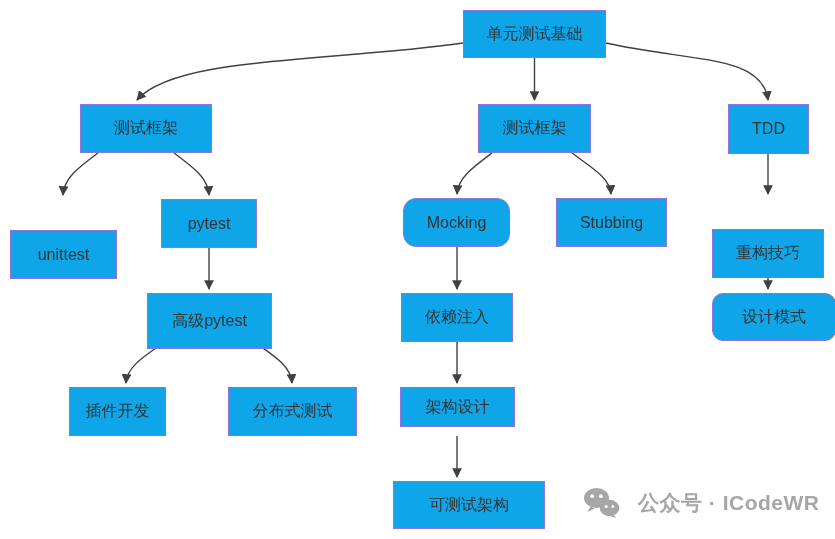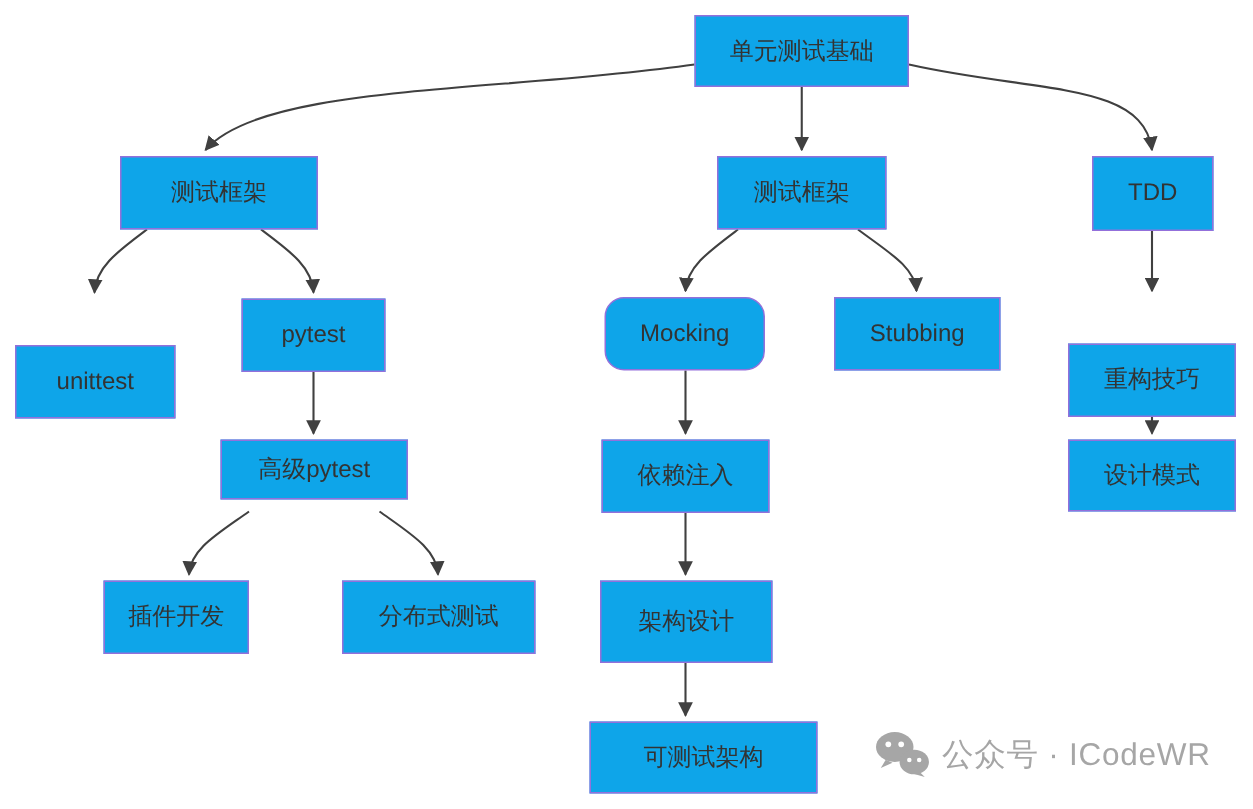--- a/index.html
+++ b/index.html
@@ -33,24 +33,25 @@
     justify-content: center;
     text-align: center;
     white-space: nowrap;
   }
   .watermark {
     position: absolute;
     left: 583px;
     top: 487px;
     display: flex;
     align-items: center;
-    gap: 8px;
+    gap: 18px;
     color: #a6a6a6;
     font-size: 21px;
     letter-spacing: 0.5px;
+    font-weight: bold;
   }
   .watermark .wx-icon { display: block; }
 </style>
 </head>
 <body>
 
 <div class="canvas">
 
   <svg class="edges-layer" width="835" height="539" viewBox="0 0 835 539" xmlns="http://www.w3.org/2000/svg">
     <defs>
@@ -77,26 +78,26 @@
 
   <div class="node" style="left:463px; top:10px;  width:143px; height:48px;">单元测试基础</div>
   <div class="node" style="left:80px;  top:104px; width:132px; height:49px;">测试框架</div>
   <div class="node" style="left:478px; top:104px; width:113px; height:49px;">测试框架</div>
   <div class="node" style="left:728px; top:104px; width:81px;  height:50px;">TDD</div>
   <div class="node" style="left:10px;  top:199px; width:107px; height:49px;margin-top:31px;">unittest</div>
   <div class="node" style="left:161px; top:199px; width:96px;  height:49px;">pytest</div>
   <div class="node" style="left:403px; top:198px; width:107px; height:49px;border-radius:13px;">Mocking</div>
   <div class="node" style="left:556px; top:198px; width:111px; height:49px;">Stubbing</div>
   <div class="node" style="left:712px; top:198px; width:112px; height:49px;margin-top:31px;">重构技巧</div>
-  <div class="node" style="left:147px; top:293px; width:125px; height:40px;">高级pytest</div>
+  <div class="node" style="left:147px; top:293px; width:125px; height:56px;">高级pytest</div>
   <div class="node" style="left:401px; top:293px; width:112px; height:49px;">依赖注入</div>
-  <div class="node" style="left:712px; top:293px; width:112px; height:48px;">设计模式</div>
+  <div class="node" style="left:712px; top:293px; width:124px; height:48px;border-radius:11px;">设计模式</div>
   <div class="node" style="left:69px;  top:387px; width:97px; height:49px;">插件开发</div>
   <div class="node" style="left:228px; top:387px; width:129px; height:49px;">分布式测试</div>
-  <div class="node" style="left:400px; top:387px; width:115px; height:55px;">架构设计</div>
+  <div class="node" style="left:400px; top:387px; width:115px; height:40px;">架构设计</div>
   <div class="node" style="left:393px; top:481px; width:152px; height:48px;">可测试架构</div>
 
   <div class="watermark">
     <svg class="wx-icon" width="37" height="31" viewBox="0 0 37 31" xmlns="http://www.w3.org/2000/svg">
       <g fill="#a6a6a6">
         <ellipse cx="13.5" cy="11" rx="12.5" ry="10"></ellipse>
         <path d="M7.5 19.5 L4.2 25 L12 21.5 z"></path>
         <ellipse cx="26.5" cy="21" rx="9.8" ry="8.2"></ellipse>
         <path d="M30.5 28 L33.5 31 L26.5 29 z"></path>
       </g>

